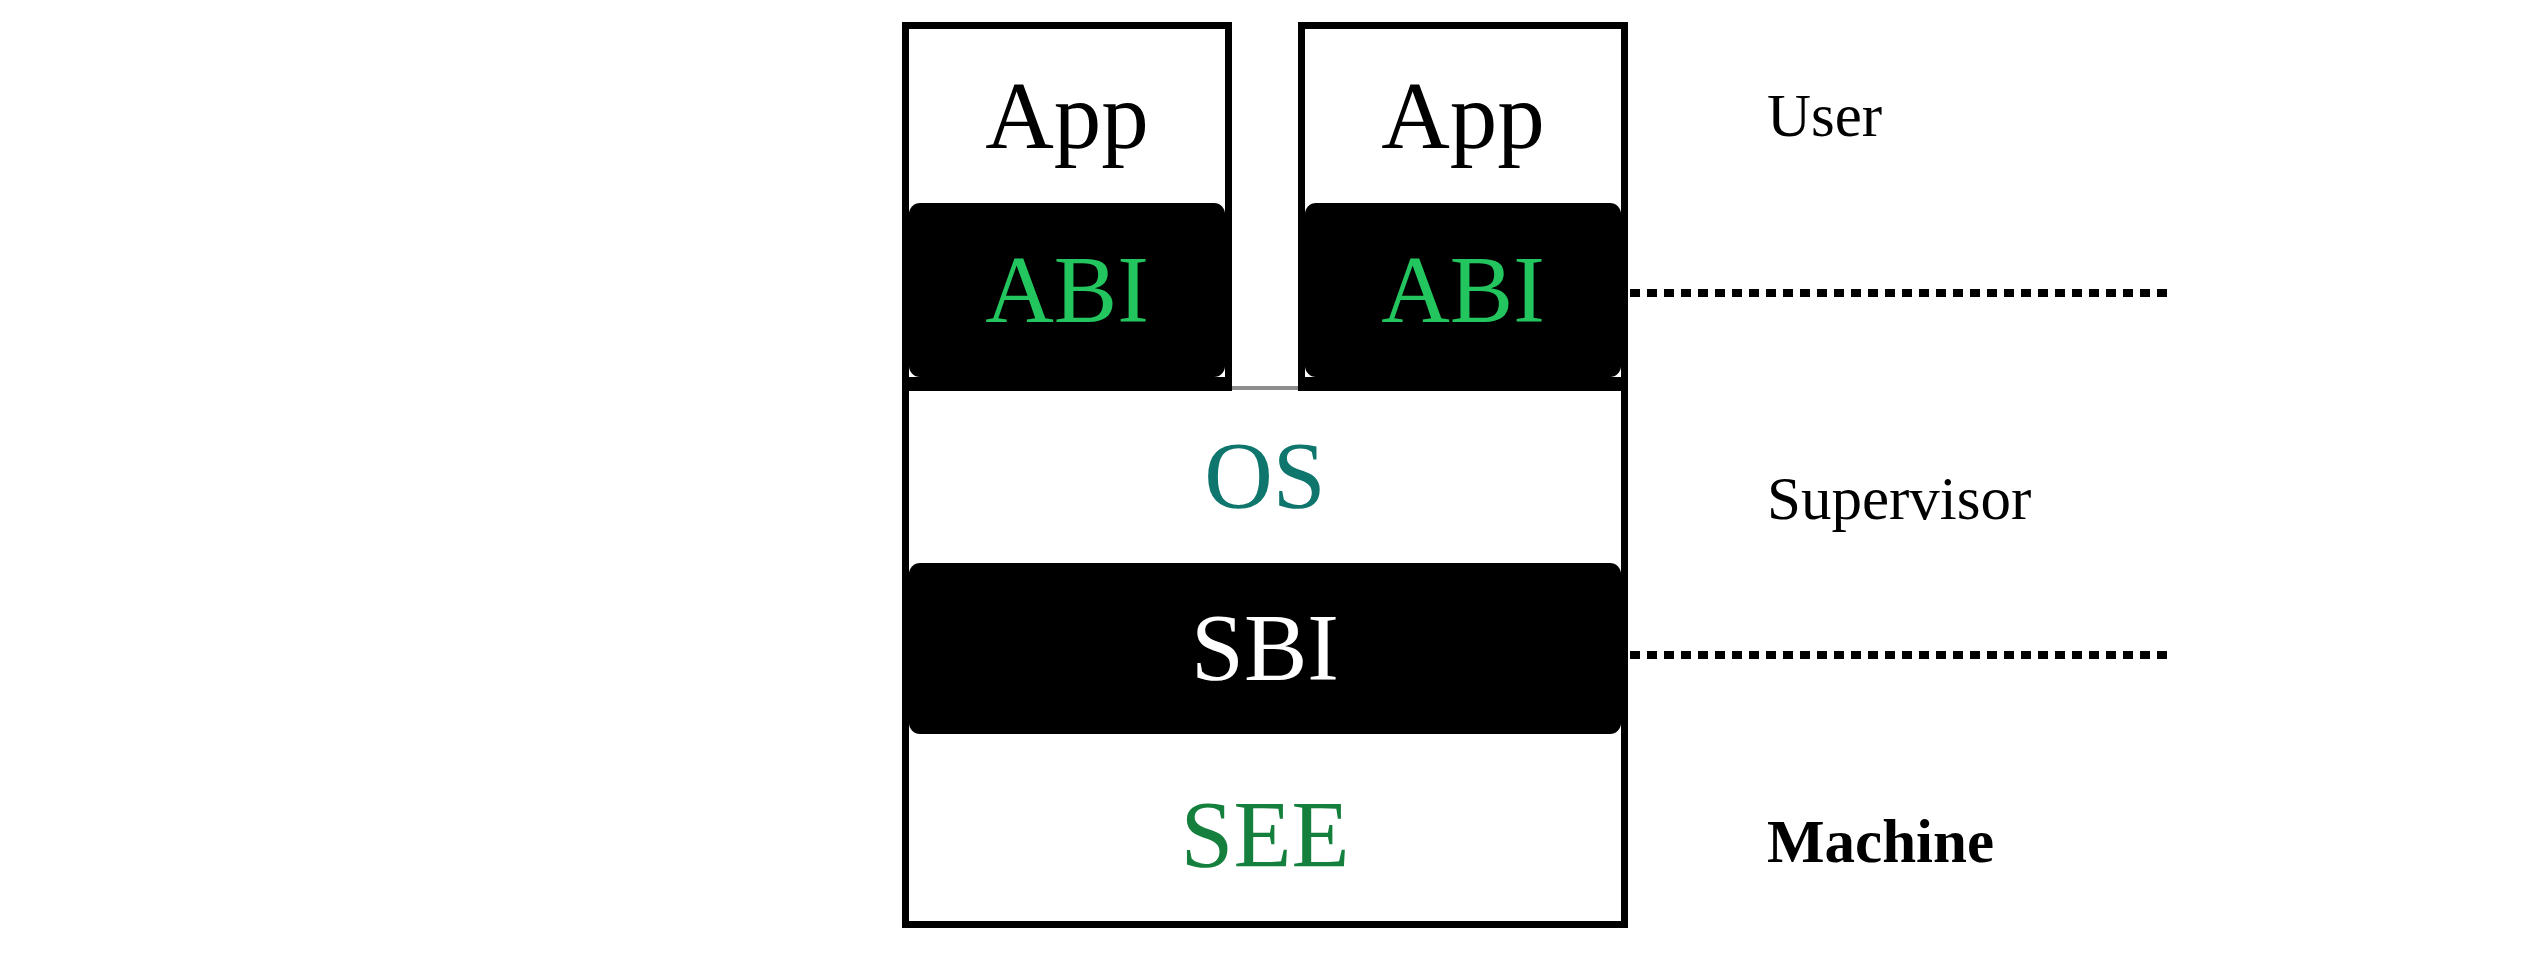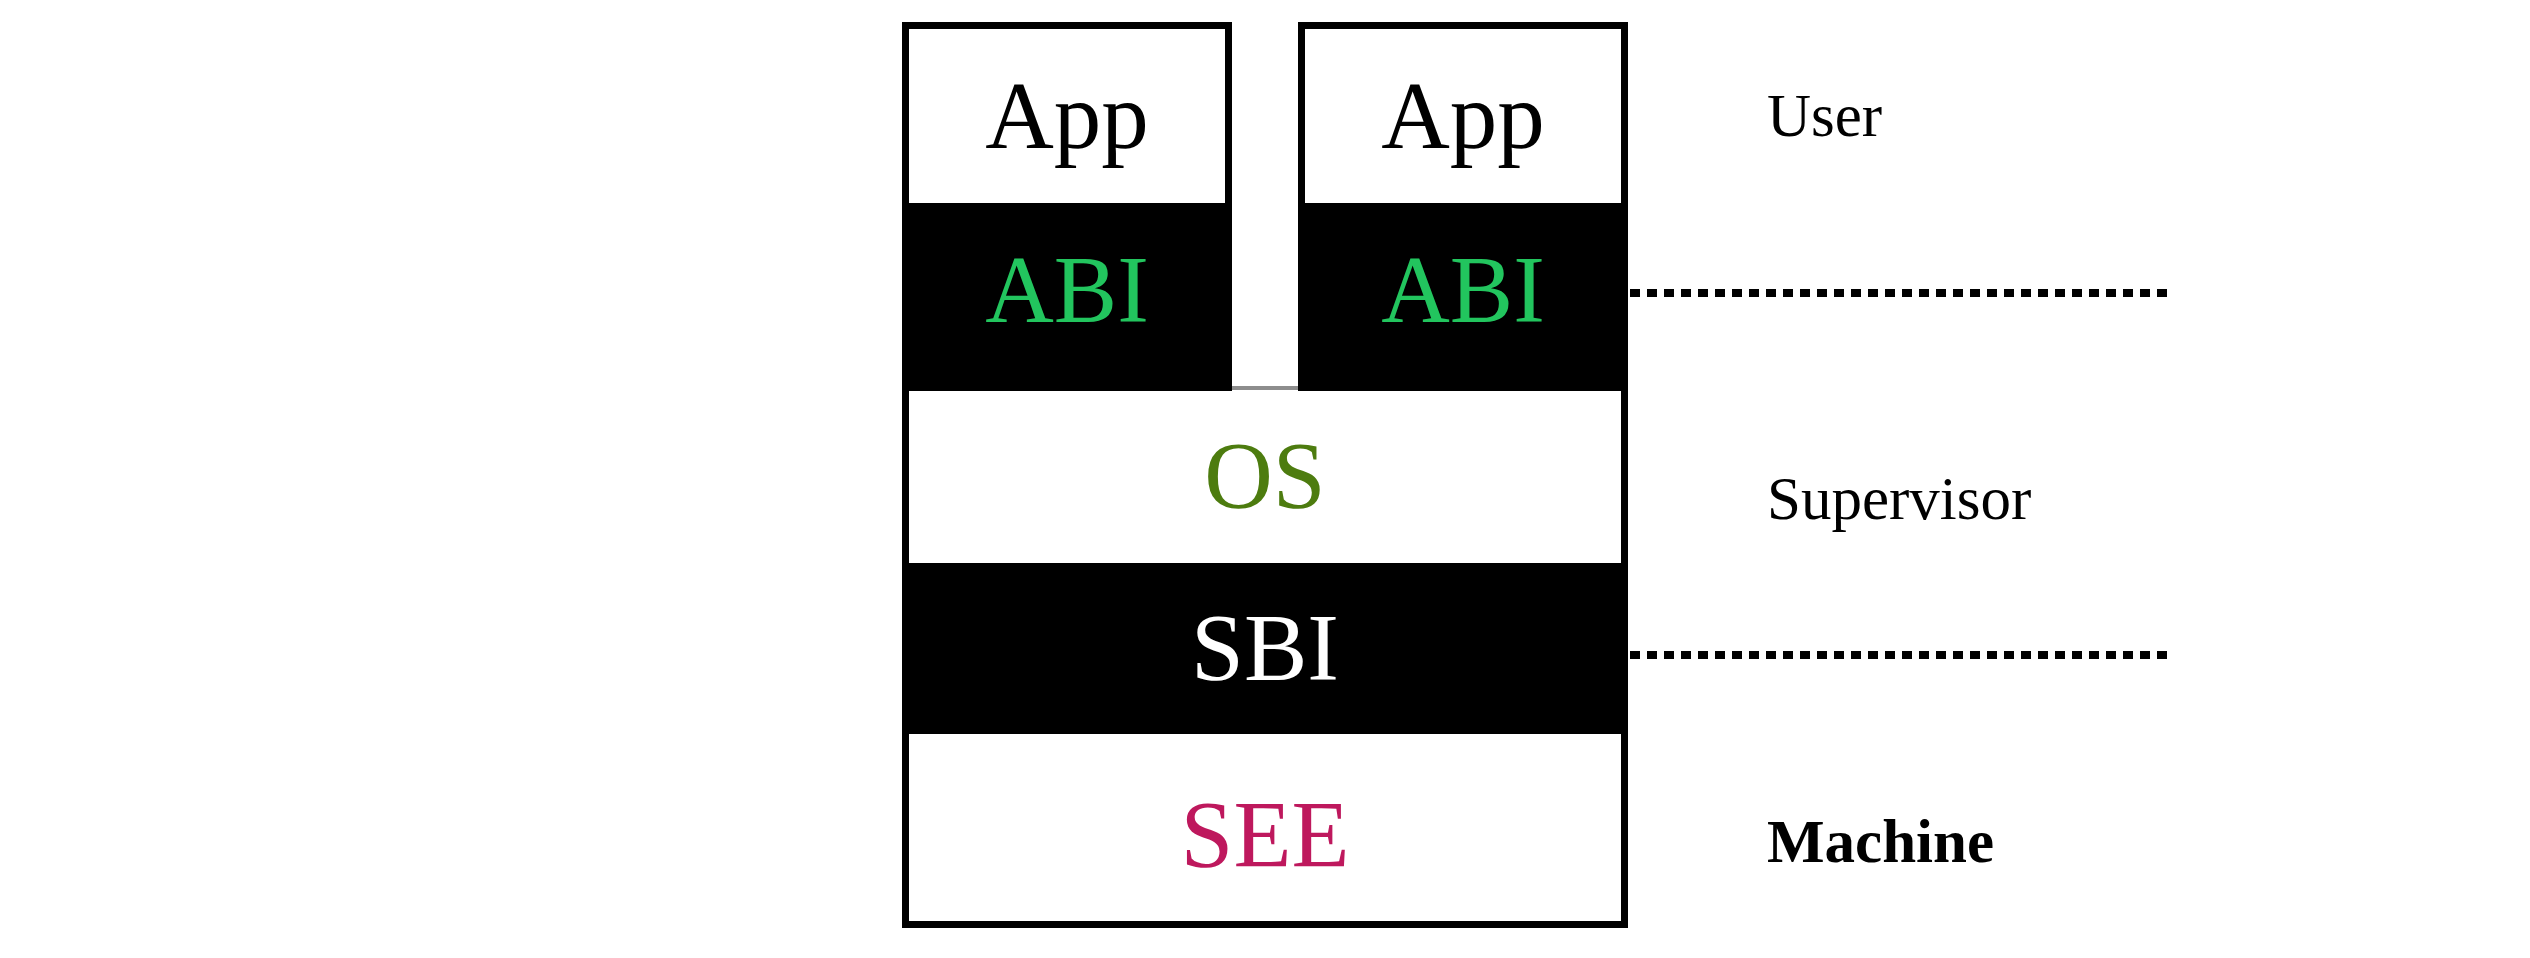--- a/index.html
+++ b/index.html
@@ -32,39 +32,40 @@
   .column.left  { left: 902px; }
   .column.right { left: 1298px; }
 
   .cell {
     flex: 1 1 0;
     display: flex;
     align-items: center;
     justify-content: center;
     font-size: 95px;
     line-height: 1;
+    border-radius: 11px;
   }
   .cell.app { background: #ffffff; color: #000000; }
   .cell.abi { background: #000000; color: #22c55e; }
 
   
   .lower-stack {
     position: absolute;
     left: 902px;
     top: 384px;
     width: 726px;
     height: 544px;
     border: 7px solid #000000;
     background: #ffffff;
     display: flex;
     flex-direction: column;
   }
-  .cell.os  { background: #ffffff; color: #4d7c0f; }
+  .cell.os  { background: #ffffff; color: #0f766e; }
   .cell.sbi { background: #000000; color: #ffffff; align-items: center; }
-  .cell.see { background: #ffffff; color: #be185d; margin-top: 15px; }
+  .cell.see { background: #ffffff; color: #15803d; margin-top: 15px; }
 
   
   .gap-notch {
     position: absolute;
     left: 1232px;
     top: 384px;
     width: 66px;
     height: 7px;
     background: linear-gradient(180deg,
       #ffffff 0px, #ffffff 2px,

